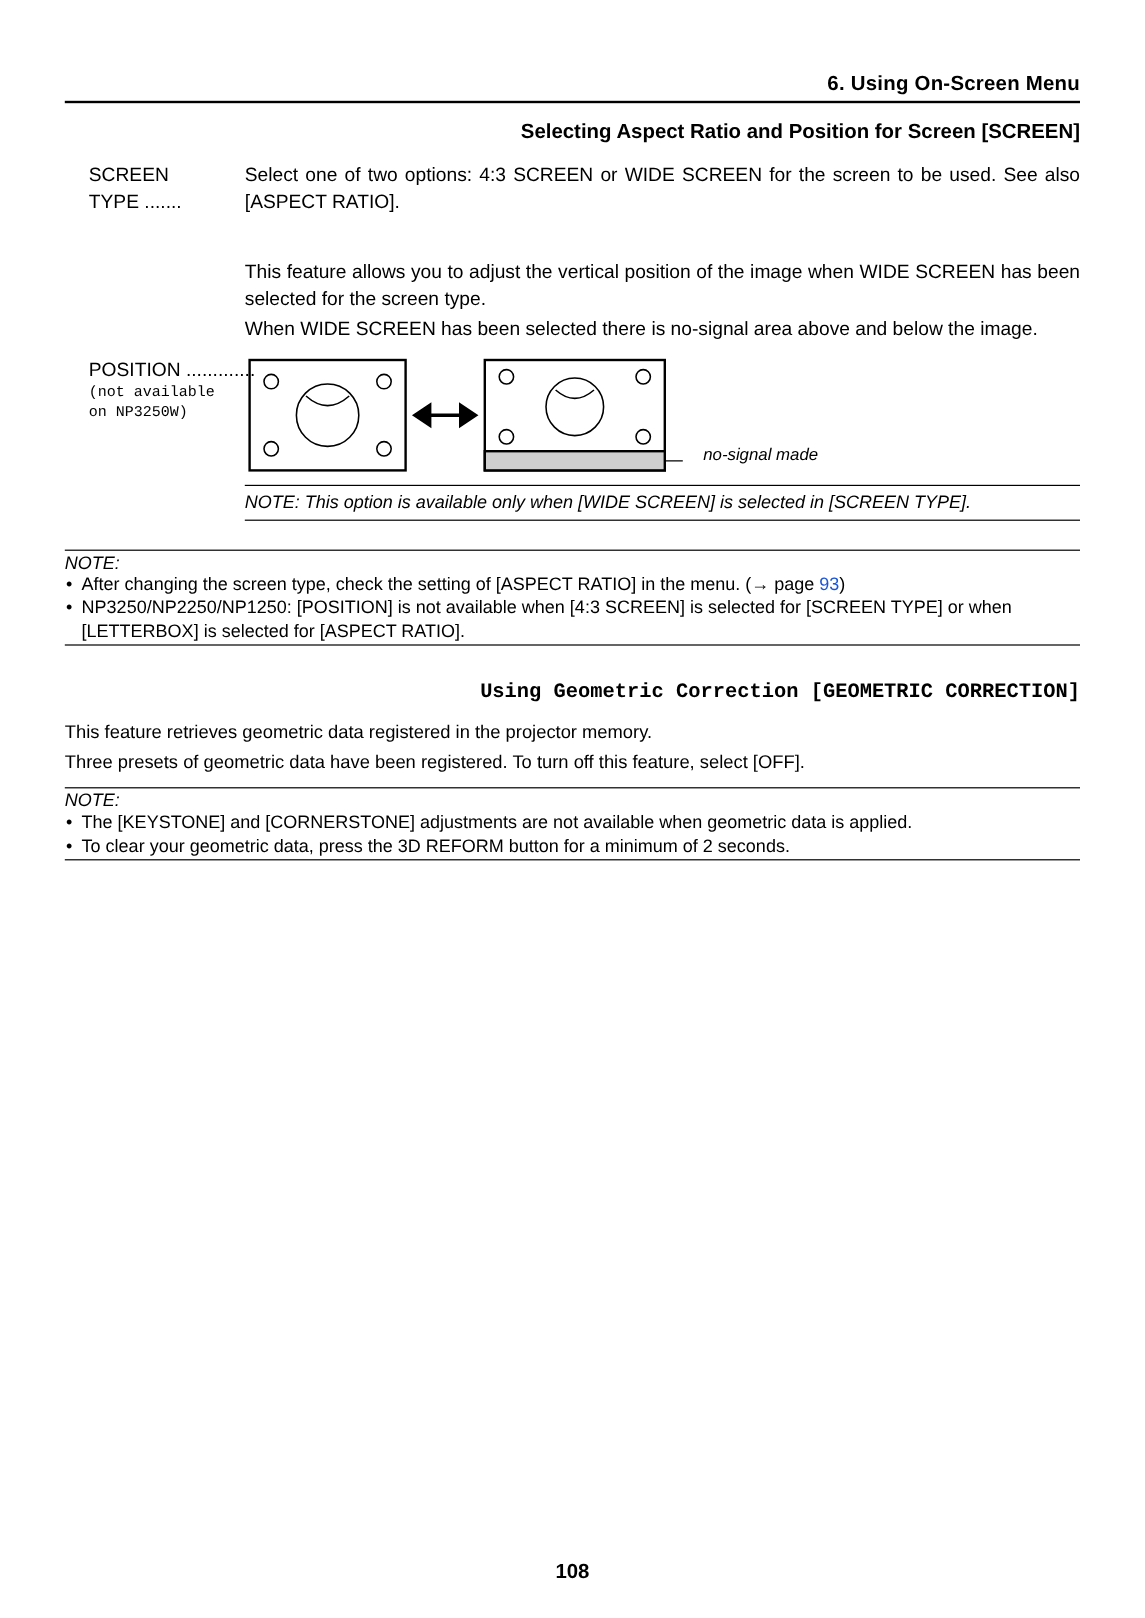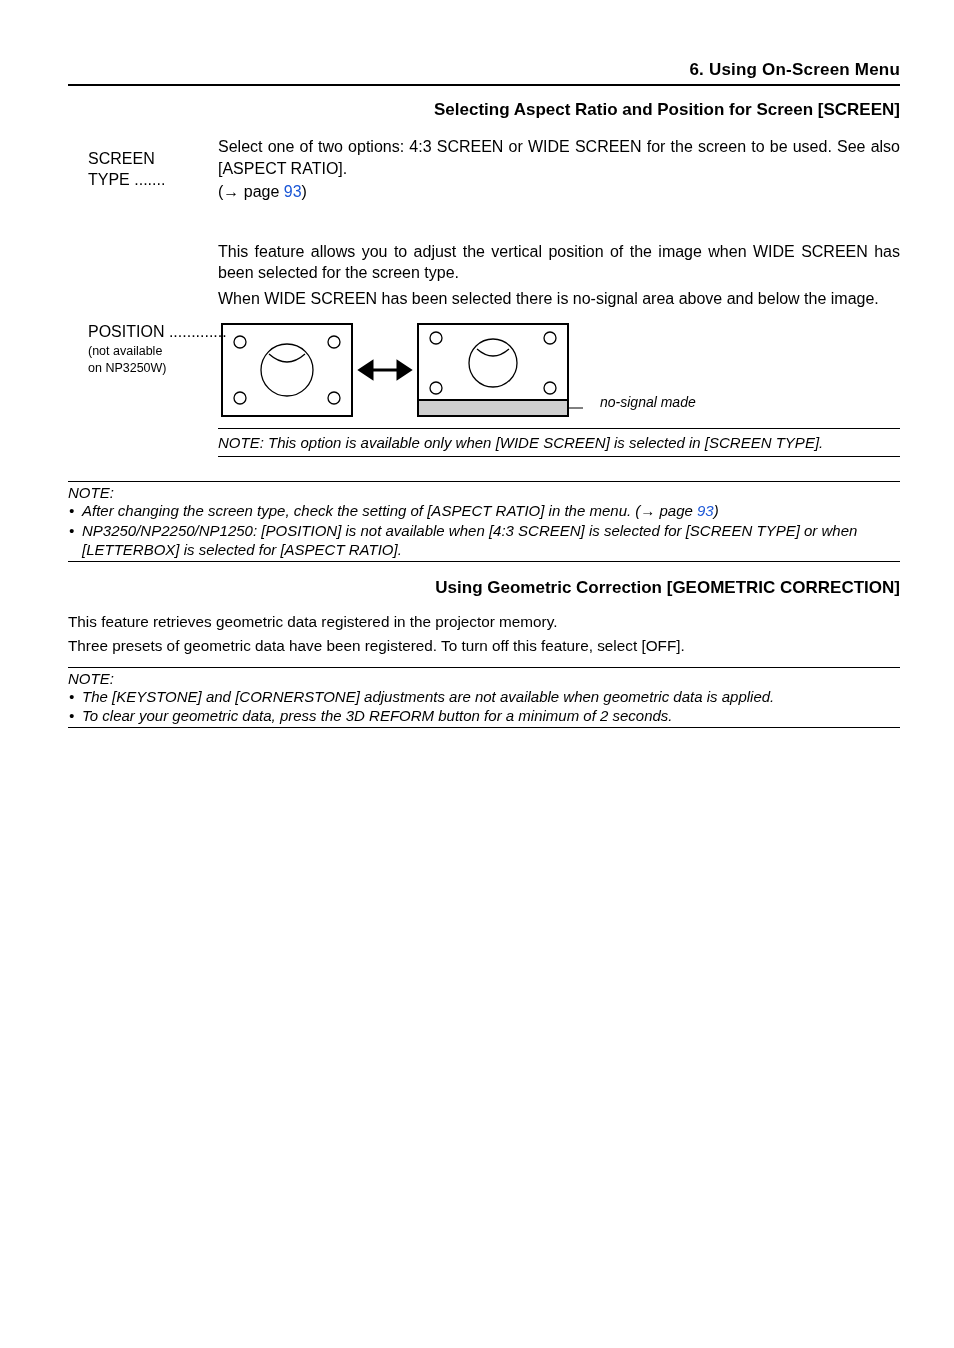--- a/index.html
+++ b/index.html
@@ -9,21 +9,21 @@
     width: 954px;
     background: #fff;
     font-family: "Helvetica Neue", Helvetica, Arial, sans-serif;
     color: #000;
   }
   .page {
     position: relative;
     width: 954px;
     min-height: 1348px;
     box-sizing: border-box;
-    padding: 60px 54px 40px 68px;
+    padding: 60px 54px 40px 54px;
   }
   .section-header {
     font-family: Arial, Helvetica, sans-serif;
     font-weight: 900;
     font-size: 17px;
     text-align: right;
     border-bottom: 2px solid #000;
     padding-bottom: 4px;
     margin-bottom: 14px;
     letter-spacing: 0.2px;
@@ -50,21 +50,21 @@
     padding-left: 20px;
     box-sizing: border-box;
     line-height: 1.35;
   }
   .defterm .dots {
     letter-spacing: 0px;
   }
   .defnote {
     font-size: 12.5px;
     color: #000;
-    font-family: Liberation Sans, sans-serif;
+    font-family: Liberation Mono, monospace;
     font-stretch: normal;
     line-height: 1.35;
   }
   .defdesc {
     flex: 1 1 auto;
     font-family: "Helvetica Neue Condensed", "Arial Narrow", Arial, sans-serif;
     font-stretch: condensed;
     font-size: 16px;
     line-height: 1.35;
     text-align: justify;
@@ -94,21 +94,20 @@
     font-family: "Helvetica Neue Condensed", "Arial Narrow", Arial, sans-serif;
     font-stretch: condensed;
     font-size: 15px;
   }
   .note-block ul {
     list-style: none;
     margin: 0;
     padding: 0;
   }
   .note-block li {
-    font-style: italic;
     font-family: "Helvetica Neue Condensed", "Arial Narrow", Arial, sans-serif;
     font-stretch: condensed;
     font-size: 15px;
     line-height: 1.3;
     padding-left: 14px;
     position: relative;
   }
   .note-block li::before {
     content: "•";
     position: absolute;
@@ -151,25 +150,20 @@
   <div class="section-header">6. Using On-Screen Menu</div>
 
   <div class="h2">Selecting Aspect Ratio and Position for Screen [SCREEN]</div>
 
   <div class="defrow">
     <div class="defterm">
       <span>SCREEN TYPE</span>&nbsp;<span class="dots">.......</span>
     </div>
     <div class="defdesc">
       <span>Select one of two options: 4:3 SCREEN or WIDE SCREEN for the screen to be used. See also [ASPECT RATIO].</span>
-      <div style="margin-top:2px;">
-        <span class="arrow-ref">
-          <span>(→ page </span><span class="page-ref">93</span><span>)</span>
-        </span>
-      </div>
     </div>
   </div>
 
   <div style="height:16px;"></div>
 
   <div class="defrow">
     <div class="defterm">
       <span>POSITION</span>&nbsp;<span class="dots">.............</span>
       <div class="defnote">(not available</div>
       <div class="defnote">on NP3250W)</div>
@@ -222,25 +216,26 @@
     <ul>
       <li>
         <span>After changing the screen type, check the setting of [ASPECT RATIO] in the menu. (→ page </span><span class="page-ref">93</span><span>)</span>
       </li>
       <li>
         <span>NP3250/NP2250/NP1250: [POSITION] is not available when [4:3 SCREEN] is selected for [SCREEN TYPE] or when [LETTERBOX] is selected for [ASPECT RATIO].</span>
       </li>
     </ul>
   </div>
 
-  <div class="h2" style="margin-top:16px;">Using Geometric Correction [GEOMETRIC CORRECTION]</div>
+  <div class="h2" style="margin-top:30px;font-family:Liberation Mono, monospace;">Using Geometric Correction [GEOMETRIC CORRECTION]</div>
   <div class="body-text">This feature retrieves geometric data registered in the projector memory.</div>
   <div class="body-text" style="margin-top:-2px;">Three presets of geometric data have been registered. To turn off this feature, select [OFF].</div>
 
   <div class="note-block" style="margin-top:10px;">
     <div class="label">NOTE:</div>
     <ul>
       <li>The [KEYSTONE] and [CORNERSTONE] adjustments are not available when geometric data is applied.</li>
       <li>To clear your geometric data, press the 3D REFORM button for a minimum of 2 seconds.</li>
     </ul>
   </div>
 
+  <div class="page-number">108</div>
 </div>
 
 </body></html>

